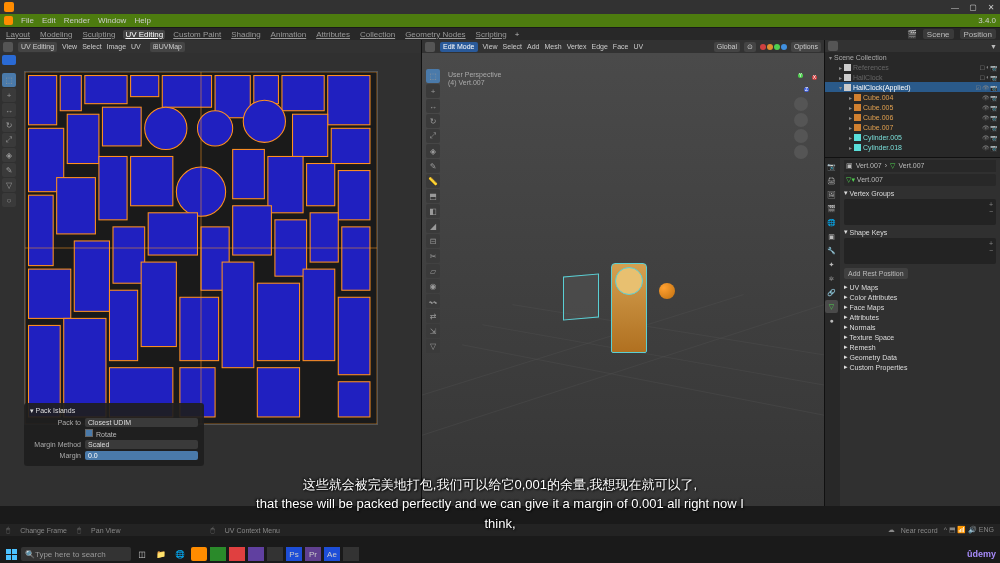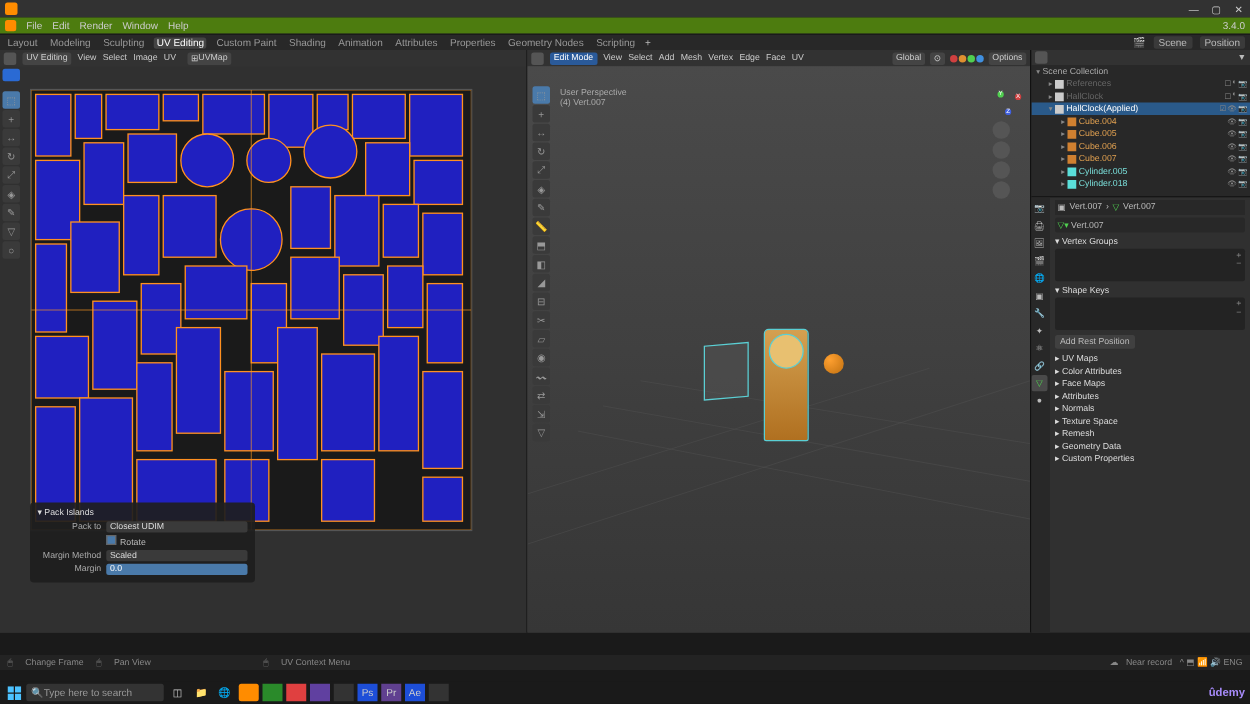--- a/index.html
+++ b/index.html
@@ -8,21 +8,21 @@
 .titlebar { height: 14px; background: #323232; display: flex; align-items: center; padding: 0 4px; color: #ccc; font-size: 8px; }
 .titlebar .app-icon { width: 10px; height: 10px; background: #ff8c00; border-radius: 2px; margin-right: 4px; }
 .titlebar .win-controls { margin-left: auto; display: flex; gap: 8px; }
 .titlebar .win-controls span { width: 10px; text-align: center; cursor: pointer; }
 
 .menubar { height: 13px; background: #4d7c0f; display: flex; align-items: center; padding: 0 4px; gap: 8px; color: #ccc; font-size: 8px; }
 .menubar .item { cursor: pointer; }
 .menubar .version { margin-left: auto; }
 
 .workspacebar { height: 13px; background: #282828; display: flex; align-items: center; padding: 0 4px; gap: 6px; font-size: 8px; border-top: 1px solid #1a1a1a; }
-.workspacebar .ws { color: #999; cursor: pointer; padding: 0 2px; }
+.workspacebar .ws { color: #999; cursor: pointer; padding: 0 2px; text-decoration: underline; }
 .workspacebar .ws.active { color: #fff; background: #444; border-radius: 2px; }
 .workspacebar .scene-info { margin-left: auto; display: flex; gap: 6px; align-items: center; }
 .scene-chip { background: #3a3a3a; border-radius: 2px; padding: 0 4px; height: 10px; display: flex; align-items: center; }
 
 .main { display: flex; height: 466px; }
 
 .editor { position: relative; background: #3a3a3a; }
 .editor-header { height: 13px; background: #323232; display: flex; align-items: center; padding: 0 3px; gap: 5px; font-size: 7px; color: #ccc; overflow: hidden; white-space: nowrap; }
 .hdr-btn { background: #444; border-radius: 2px; padding: 0 3px; height: 10px; display: flex; align-items: center; }
 .hdr-btn.blue { background: #2a5a9a; color: #fff; }
@@ -128,21 +128,21 @@
 
 <div class="workspacebar">
   <span class="ws">Layout</span>
   <span class="ws">Modeling</span>
   <span class="ws">Sculpting</span>
   <span class="ws active">UV Editing</span>
   <span class="ws">Custom Paint</span>
   <span class="ws">Shading</span>
   <span class="ws">Animation</span>
   <span class="ws">Attributes</span>
-  <span class="ws">Properties</span>
+  <span class="ws">Collection</span>
   <span class="ws">Geometry Nodes</span>
   <span class="ws">Scripting</span>
   <span style="cursor:pointer">+</span>
   <div class="scene-info">
     <span>🎬</span>
     <span class="scene-chip">Scene</span>
     <span class="scene-chip">Position</span>
   </div>
 </div>
 
@@ -534,20 +534,22 @@
   <span style="margin-left:80px">🖱</span>
     <span>UV Context Menu</span>
   <div class="right">
     <span>☁</span>
       <span>Near record</span>
     <span>^ ⬒ 📶 🔊 ENG</span>
   </div>
 </div>
 
 <div class="subtitle">
+  <div>这些就会被完美地打包,我们可以给它0,001的余量,我想现在就可以了,</div>
+  <div>that these will be packed perfectly and we can give it a margin of 0.001 all right now I think,</div>
 </div>
 
 <div class="taskbar">
   <div class="start">
     <svg width="11" height="11" viewBox="0 0 11 11">
         <rect x="0" y="0" width="5" height="5" fill="#4cc2ff"></rect>
         <rect x="6" y="0" width="5" height="5" fill="#4cc2ff"></rect>
         <rect x="0" y="6" width="5" height="5" fill="#4cc2ff"></rect>
         <rect x="6" y="6" width="5" height="5" fill="#4cc2ff"></rect>
       </svg>

